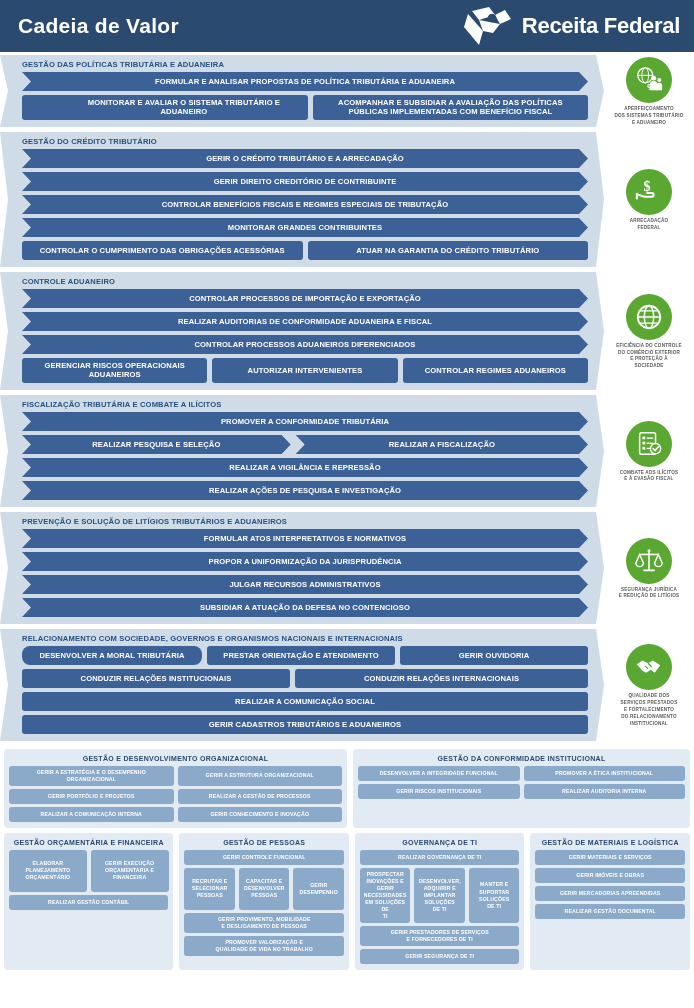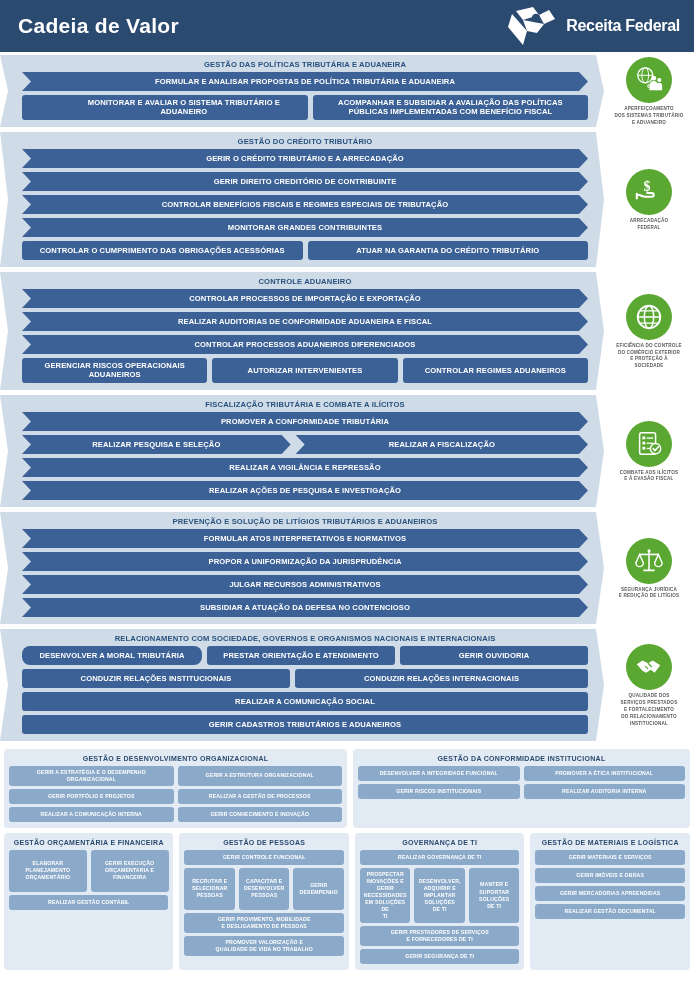--- a/index.html
+++ b/index.html
@@ -34,21 +34,21 @@
     letter-spacing: 0.3px;
   }
   .brand {
     display: flex;
     align-items: center;
     gap: 5px;
   }
   .brand-logo { display: block; }
   .brand-name {
     color: #ffffff;
-    font-size: 16px;
+    font-size: 22px;
     font-weight: bold;
     letter-spacing: -0.3px;
   }
 
   
   .chain {
     position: relative;
     padding: 3px 0 0 0;
   }
 
@@ -59,21 +59,20 @@
     align-items: stretch;
   }
   .band-arrow {
     position: relative;
     width: 604px;
     background: #cfdce8;
     padding: 3px 16px 6px 22px;
     clip-path: polygon(0 0, 596px 0, 604px 50%, 596px 100%, 0 100%, 8px 50%);
   }
   .band-title {
-    text-align: center;
     color: #28517e;
     font-size: 7.6px;
     font-weight: bold;
     letter-spacing: 0.15px;
     padding: 2px 0 3px 0;
     text-transform: uppercase;
   }
   .row {
     display: flex;
     gap: 5px;

